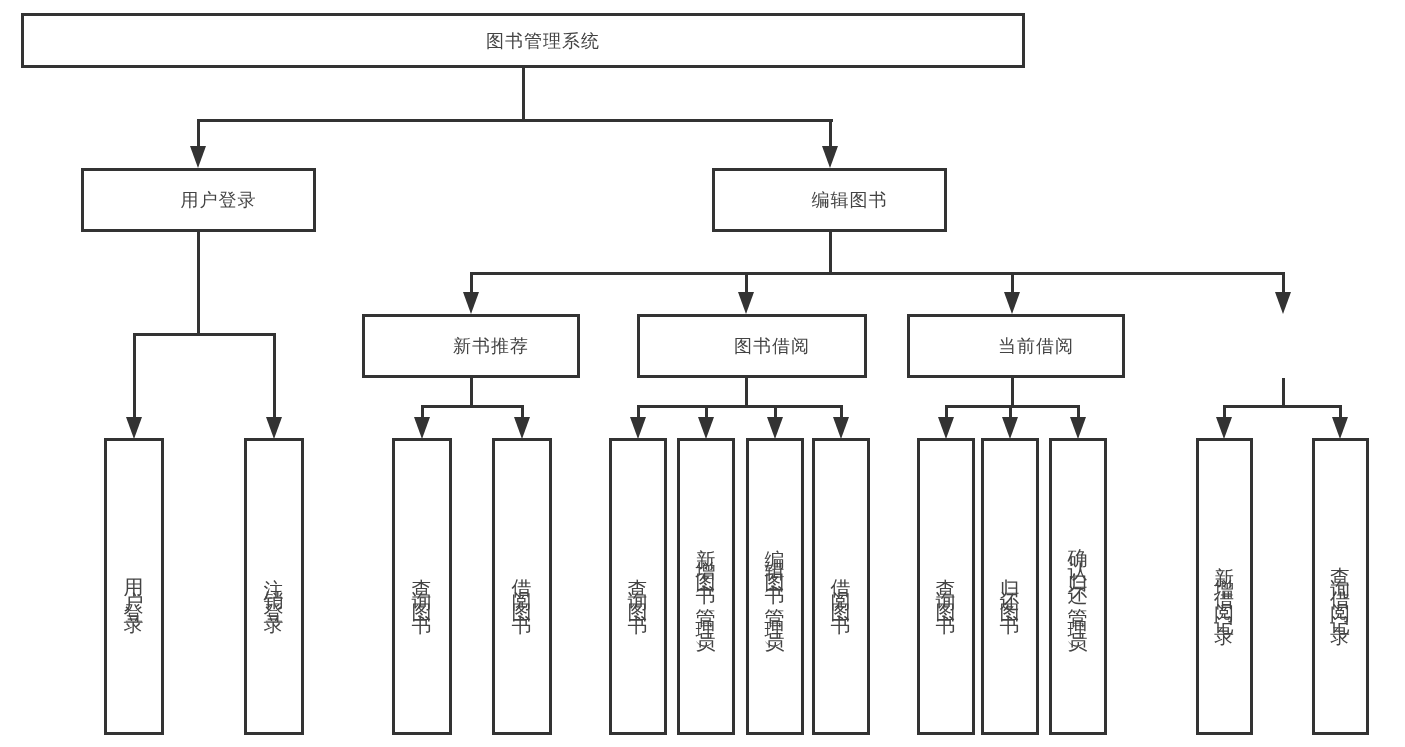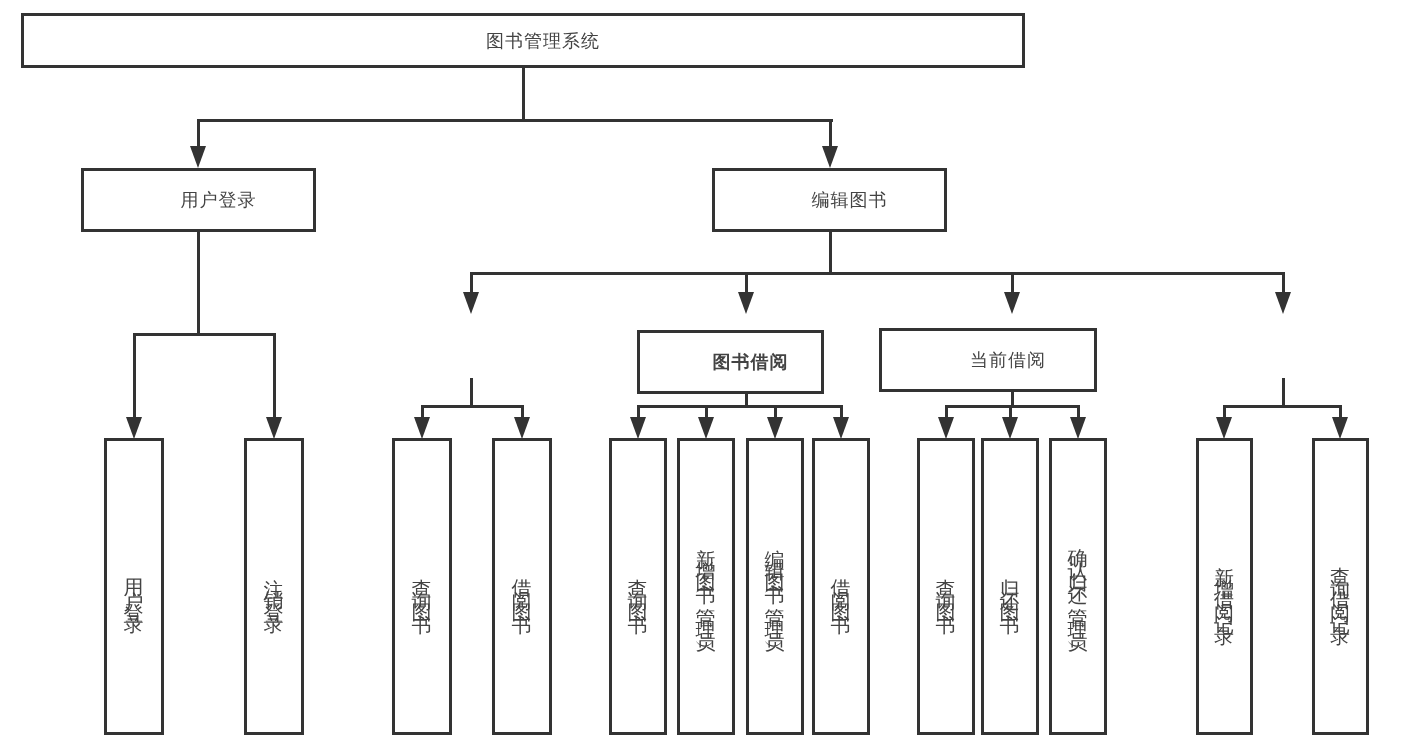--- a/index.html
+++ b/index.html
@@ -75,26 +75,29 @@
   </div>
 
   <div class="hbox" style="left:81px; top:168px; width:235px; height:64px;">
     <span>用户登录</span>
   </div>
 
   <div class="hbox" style="left:712px; top:168px; width:235px; height:64px;">
     <span>编辑图书</span>
   </div>
 
-
-  <div class="hbox" style="left:637px; top:330px; width:187px; height:64px;font-weight:bold;">
+  <div class="hbox" style="left:362px; top:314px; width:218px; height:64px;">
+    <span>新书推荐</span>
+  </div>
+
+  <div class="hbox" style="left:637px; top:314px; width:230px; height:64px;">
     <span>图书借阅</span>
   </div>
 
-  <div class="hbox" style="left:879px; top:314px; width:218px; height:64px;margin-top:14px;">
+  <div class="hbox" style="left:907px; top:314px; width:218px; height:64px;">
     <span>当前借阅</span>
   </div>
 
 
   <div class="vbox" style="left:104px; width:60px;">
     <span class="vtext">用户登录</span>
   </div>
   <div class="vbox" style="left:244px; width:60px;">
     <span class="vtext">注销登录</span>
   </div>

